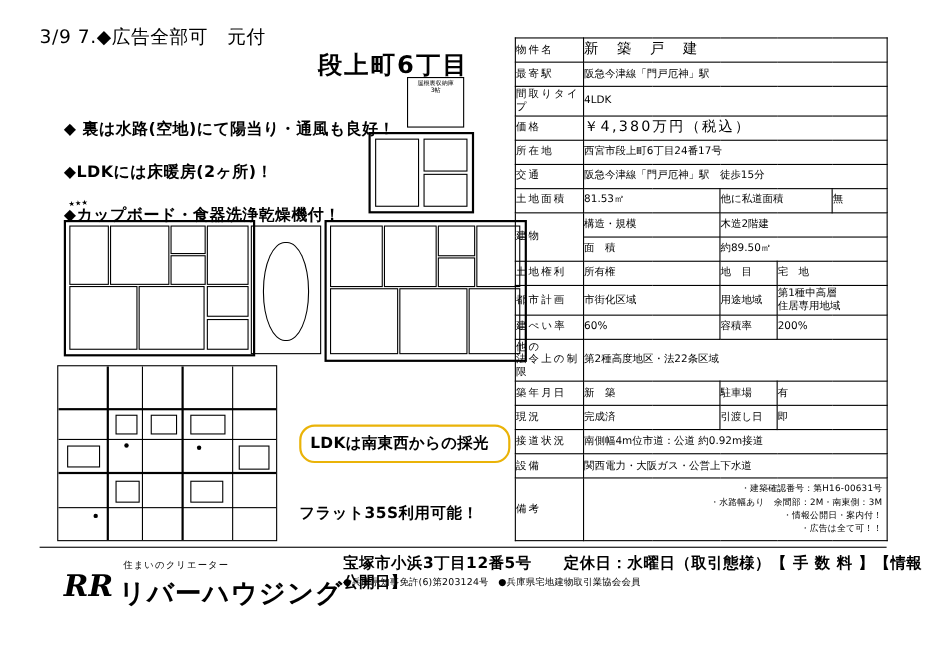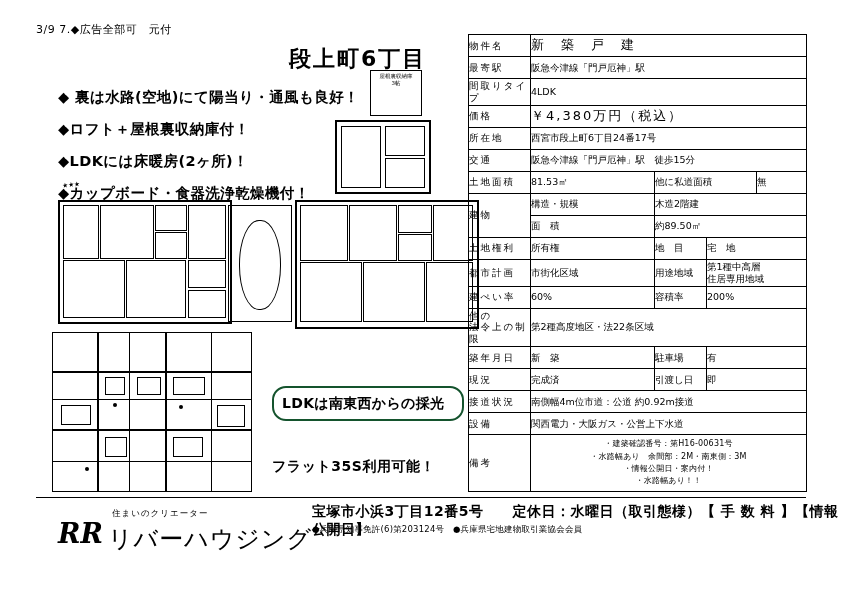--- a/index.html
+++ b/index.html
@@ -2,30 +2,30 @@
 <html><head>
 <meta charset="utf-8">
 <style>
   html,body{margin:0;padding:0;background:#ffffff;}
   body{width:842px;height:595px;font-family:"DejaVu Sans","Liberation Sans",sans-serif;color:#000;overflow:hidden;}
   #page{position:relative;width:842px;height:595px;background:#fff;}
 
   .abs{position:absolute;}
 
   
-  .topnote{left:36px;top:22px;font-size:11px;letter-spacing:0.5px;white-space:nowrap;}
+  .topnote{left:36px;top:22px;font-size:17px;letter-spacing:0.5px;white-space:nowrap;}
 
   
   .headline-box{left:78px;top:42px;border:2px solid #000;border-radius:6px;padding:4px 10px 6px 10px;}
   .headline-box span{font-size:22px;font-weight:bold;letter-spacing:1px;line-height:1;font-family:"DejaVu Sans",sans-serif;}
   .headline-sub{left:265px;top:44px;font-size:22px;font-weight:bold;letter-spacing:2px;margin-left:24px;}
 
   
   .bullets{left:58px;top:88px;width:400px;}
-  .bullet{font-size:14.5px;font-weight:bold;margin-bottom:13px;letter-spacing:0.4px;white-space:nowrap;}
+  .bullet{font-size:14.5px;font-weight:bold;margin-bottom:13px;letter-spacing:0.4px;white-space:nowrap;margin-top:20px;}
 
   
   .plan-small{left:370px;top:70px;width:52px;height:46px;border:1px solid #000;font-size:6px;text-align:center;line-height:1.25;padding-top:2px;box-sizing:border-box;}
   .plan-2f{left:335px;top:120px;width:92px;height:70px;border:2px solid #000;}
   .plan-2f .inner-a{position:absolute;left:4px;top:4px;width:38px;height:60px;border:1px solid #000;font-size:6px;text-align:center;}
   .plan-2f .inner-b{position:absolute;left:48px;top:4px;width:38px;height:28px;border:1px solid #000;font-size:6px;text-align:center;}
   .plan-2f .inner-c{position:absolute;left:48px;top:36px;width:38px;height:28px;border:1px solid #000;font-size:6px;text-align:center;}
 
   .plan-left{left:58px;top:200px;width:170px;height:120px;border:2px solid #000;}
   .plan-left .cell{position:absolute;border:1px solid #000;font-size:6px;text-align:center;overflow:hidden;}
@@ -42,56 +42,55 @@
   
   .map{left:52px;top:332px;width:198px;height:158px;border:1px solid #000;background:#fff;overflow:hidden;}
   .map .ln{position:absolute;background:#000;}
   .map .blk{position:absolute;border:1px solid #000;}
   .map .dot{position:absolute;width:4px;height:4px;background:#000;border-radius:50%;}
 
   
   .school{left:268px;top:356px;font-size:14px;font-weight:bold;letter-spacing:0.5px;white-space:nowrap;}
 
   
-  .callout{left:272px;top:386px;width:192px;border:2px solid #14532d;border-radius:14px;padding:6px 8px;box-sizing:border-box;}
+  .callout{left:272px;top:386px;width:192px;border:2px solid #eab308;border-radius:14px;padding:6px 8px;box-sizing:border-box;}
   .callout div{font-size:14px;font-weight:bold;line-height:1.35;letter-spacing:0.3px;}
 
   
   .flat35{left:272px;top:458px;font-size:14px;font-weight:bold;letter-spacing:0.5px;}
 
   
   .comp-tag{left:112px;top:508px;font-size:8.5px;letter-spacing:1px;}
   .comp-logo{left:58px;top:518px;font-size:27px;font-weight:bold;font-style:italic;font-family:"DejaVu Serif","Liberation Serif",serif;}
-  .comp-name{left:108px;top:523px;font-size:24px;font-weight:normal;letter-spacing:1px;}
+  .comp-name{left:108px;top:523px;font-size:24px;font-weight:bold;letter-spacing:1px;}
   .addr1{left:312px;top:503px;font-size:14px;font-weight:bold;letter-spacing:0.5px;}
   .addr2{left:312px;top:524px;font-size:8.5px;letter-spacing:0.2px;}
   .addr3{left:312px;top:537px;font-size:13.5px;font-weight:bold;letter-spacing:0.3px;}
 
   .footer-rule{left:36px;top:497px;width:770px;height:1px;background:#000;}
 
   
   table.spec{position:absolute;left:468px;top:34px;width:338px;border-collapse:collapse;table-layout:fixed;}
   table.spec td{border:1px solid #000;font-size:9.5px;vertical-align:middle;padding:1px 0;line-height:1.25;height:19px;}
   table.spec td.lbl{width:58px;letter-spacing:2px;}
   table.spec td.big{font-size:13px;letter-spacing:2px;}
-  table.spec td.note{font-size:8px;text-align:center;line-height:1.55;padding:3px 4px;letter-spacing:0.2px;}
+  table.spec td.note{font-size:8px;text-align:right;line-height:1.55;padding:3px 4px;letter-spacing:0.2px;}
   .tiny{font-size:7.5px;}
 </style>
 </head>
 <body>
 
 <div id="page">
 
   <div class="abs topnote">3/9 7.◆広告全部可　元付</div>
 
   <div class="abs headline-sub">段上町6丁目</div>
 
   <div class="abs bullets">
     <div class="bullet">◆ 裏は水路(空地)にて陽当り・通風も良好！</div>
-    <div class="bullet">◆ロフト＋屋根裏収納庫付！</div>
     <div class="bullet">◆LDKには床暖房(2ヶ所)！</div>
     <div class="bullet">◆カップボード・食器洗浄乾燥機付！</div>
   </div>
 
   <div class="abs plan-small">
     <div style="font-size:5.5px;white-space:pre-line;">屋根裏収納庫
 3帖</div>
   </div>
 
   <div class="abs plan-2f">
@@ -256,19 +255,19 @@
       <tr>
         <td class="lbl">設備</td>
         <td colspan="5">関西電力・大阪ガス・公営上下水道</td>
       </tr>
       <tr>
         <td class="lbl">備考</td>
         <td colspan="5" class="note">
           <div>・建築確認番号：第H16-00631号</div>
           <div>・水路幅あり　余間部：2M・南東側：3M</div>
           <div>・情報公開日・案内付！</div>
-          <div>・水路幅あり！！</div>
+          <div>・広告は全て可！！</div>
         </td>
       </tr>
     </tbody>
   </table>
 
 </div>
 
 </body></html>

